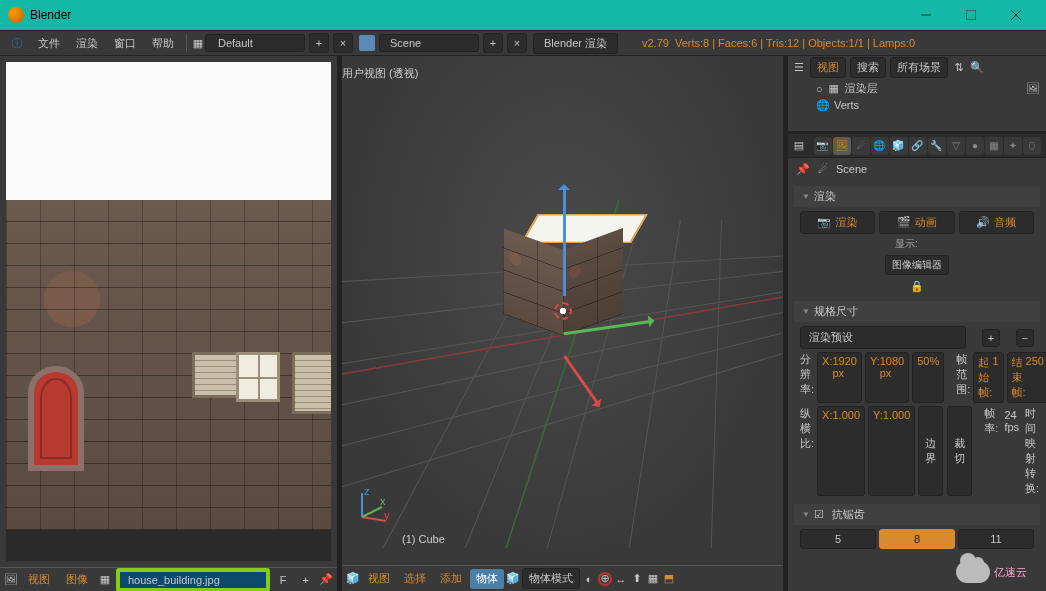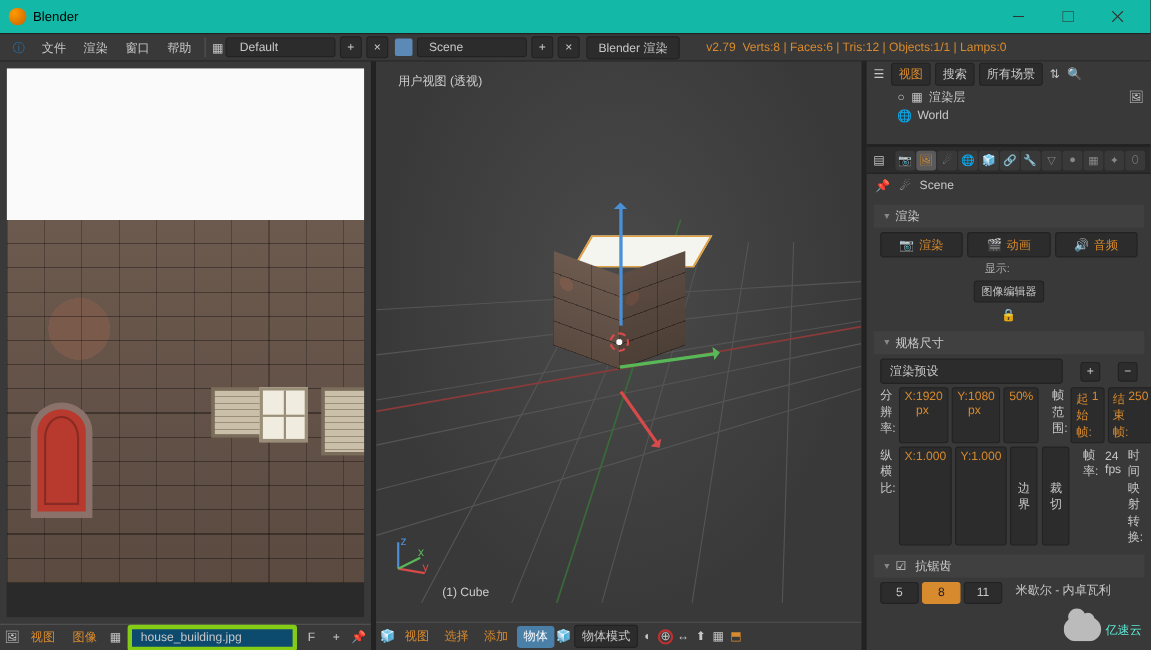--- a/index.html
+++ b/index.html
@@ -39,21 +39,21 @@
 .win2::before,.win2::after{content:"";position:absolute;background:#9a8e78;}
 .win2::before{left:50%;top:0;width:2px;height:100%;}
 .win2::after{top:50%;left:0;height:2px;width:100%;}
 .win3 { position:absolute; left:286px; top:152px; width:44px; height:62px; background:repeating-linear-gradient(#cabfa8 0 5px,#9a8e78 5px 6px); border:3px solid #7a6d5a;}
 .uv-header { height: 24px; background: #393939; display: flex; align-items: center; padding: 0 4px; gap: 4px; border-top:1px solid #555; }
 .uv-header .btn { padding: 0 6px; height: 20px; display: flex; align-items: center; }
 .uv-header .orange { color: #d88a2e; }
 .uv-header .filename { background: #0c4a6e; padding: 2px 8px; border-radius: 3px; flex: 1; border:4px solid #84cc16; }
 .panel-center { flex: 1; display: flex; flex-direction: column; border-right: 5px solid #222; }
 .viewport { flex: 1; background: radial-gradient(ellipse at 50% 40%, #4a4a4a, #393939 70%); position: relative; overflow: hidden; }
-.view-label { position: absolute; left: 20px; top: 10px; color: #ccc; }
+.view-label { position: absolute; left: 0; top: 10px; color: #ccc; }
 .grid-floor { position: absolute; inset: 0; }
 .cube { position:absolute; left:50%; top:50%; width:110px; height:110px; transform:translate(-60px,-90px); }
 .cube .top { width:110px; height:48px; background:#f5f5f0; transform:skewX(-30deg) scaleY(.6); transform-origin:bottom left; position:absolute; top:-26px; left:18px; border:2px solid #e0a040;}
 .cube .left { width:60px; height:86px; position:absolute; top:18px; left:0; transform:skewY(20deg); }
 .cube .right { width:60px; height:86px; position:absolute; top:18px; left:60px; transform:skewY(-20deg); filter:brightness(.85);}
 .cube .left .brick,.cube .right .brick{height:100%;}
 .axis-z{position:absolute;left:50%;top:130px;width:3px;height:110px;background:#4a90d9;z-index:5;}
 .axis-z::after{content:"";position:absolute;left:-5px;top:-8px;border:6px solid transparent;border-bottom-color:#4a90d9;}
 .axis-x{position:absolute;left:50%;top:270px;width:90px;height:3px;background:#58b858;transform:rotate(-8deg);z-index:5;}
 .axis-x::after{content:"";position:absolute;right:-8px;top:-5px;border:6px solid transparent;border-left-color:#58b858;}
@@ -95,21 +95,21 @@
 .split2 > div { flex: 1; display:flex; flex-direction:row; gap:3px;}
 .numfield { background: #2c2c2c; padding: 2px 4px; border-radius: 3px; display: flex; justify-content: space-between; border:1px solid #222; font-size:10px;}
 .numfield .k{color:#d88a2e;}
 .numfield .v{color:#d88a2e;}
 .preset-row{display:flex;gap:16px;align-items:center;}
 .preset-row .sel{flex:1;background:#2c2c2c;padding:3px 8px;border-radius:3px;border:1px solid #222;}
 .preset-row .pm{width:18px;height:18px;background:#2c2c2c;border-radius:3px;display:flex;align-items:center;justify-content:center;border:1px solid #222;}
 .aa-row{display:flex;gap:4px;}
 .aa-row .n{flex:1;background:#2c2c2c;padding:3px 0;text-align:center;border-radius:3px;border:1px solid #222;}
 .aa-row .n.active{background:#d88a2e;color:#222;border-color:#d88a2e;}
-.watermark{position:absolute;right:8px;bottom:8px;font-size:18px;color:#5eead4;display:flex;align-items:center;gap:4px;z-index:100;}
+.watermark{position:absolute;right:19px;bottom:8px;font-size:18px;color:#f9a8d4;display:flex;align-items:center;gap:4px;z-index:100;}
 .watermark .cloud{width:34px;height:22px;background:#bbb;border-radius:12px;position:relative;}
 .watermark .cloud::before{content:"";position:absolute;left:4px;top:-8px;width:16px;height:16px;background:#bbb;border-radius:50%;}
 .watermark .cloud::after{content:"";position:absolute;right:6px;top:-4px;width:12px;height:12px;background:#bbb;border-radius:50%;}
 .ico{width:14px;height:14px;display:inline-flex;align-items:center;justify-content:center;}
 </style>
 </head>
 <body>
 
 <div class="titlebar">
   <span class="logo"></span>
@@ -257,21 +257,21 @@
       <div class="outliner-tree">
         <div class="row indent">
           <span>○</span>
             <span class="ico">▦</span>
           <span>渲染层</span>
           <span style="margin-left:auto"></span>
             <span class="ico">🖼</span>
         </div>
         <div class="row indent">
           <span class="ico">🌐</span>
-          <span>World</span>
+          <span>Verts</span>
         </div>
       </div>
     </div>
 
     <div class="props-tabs">
       <span class="ico">▤</span>
       <span style="width:6px"></span>
       <span class="tab">📷</span>
       <span class="tab active">🖼</span>
       <span class="tab">☄</span>
@@ -386,21 +386,20 @@
           <span>抗锯齿</span>
         </div>
       <div class="subpanel-body">
         <div class="split2">
           <div class="aa-row">
             <div class="n">5</div>
             <div class="n active">8</div>
             <div class="n">11</div>
 
           </div>
-          <div class="field">米歇尔 - 内卓瓦利</div>
         </div>
 
       </div>
     </div>
   </div>
 </div>
 
 <div class="watermark">
   <div class="cloud"></div>
   <span>亿速云</span>

